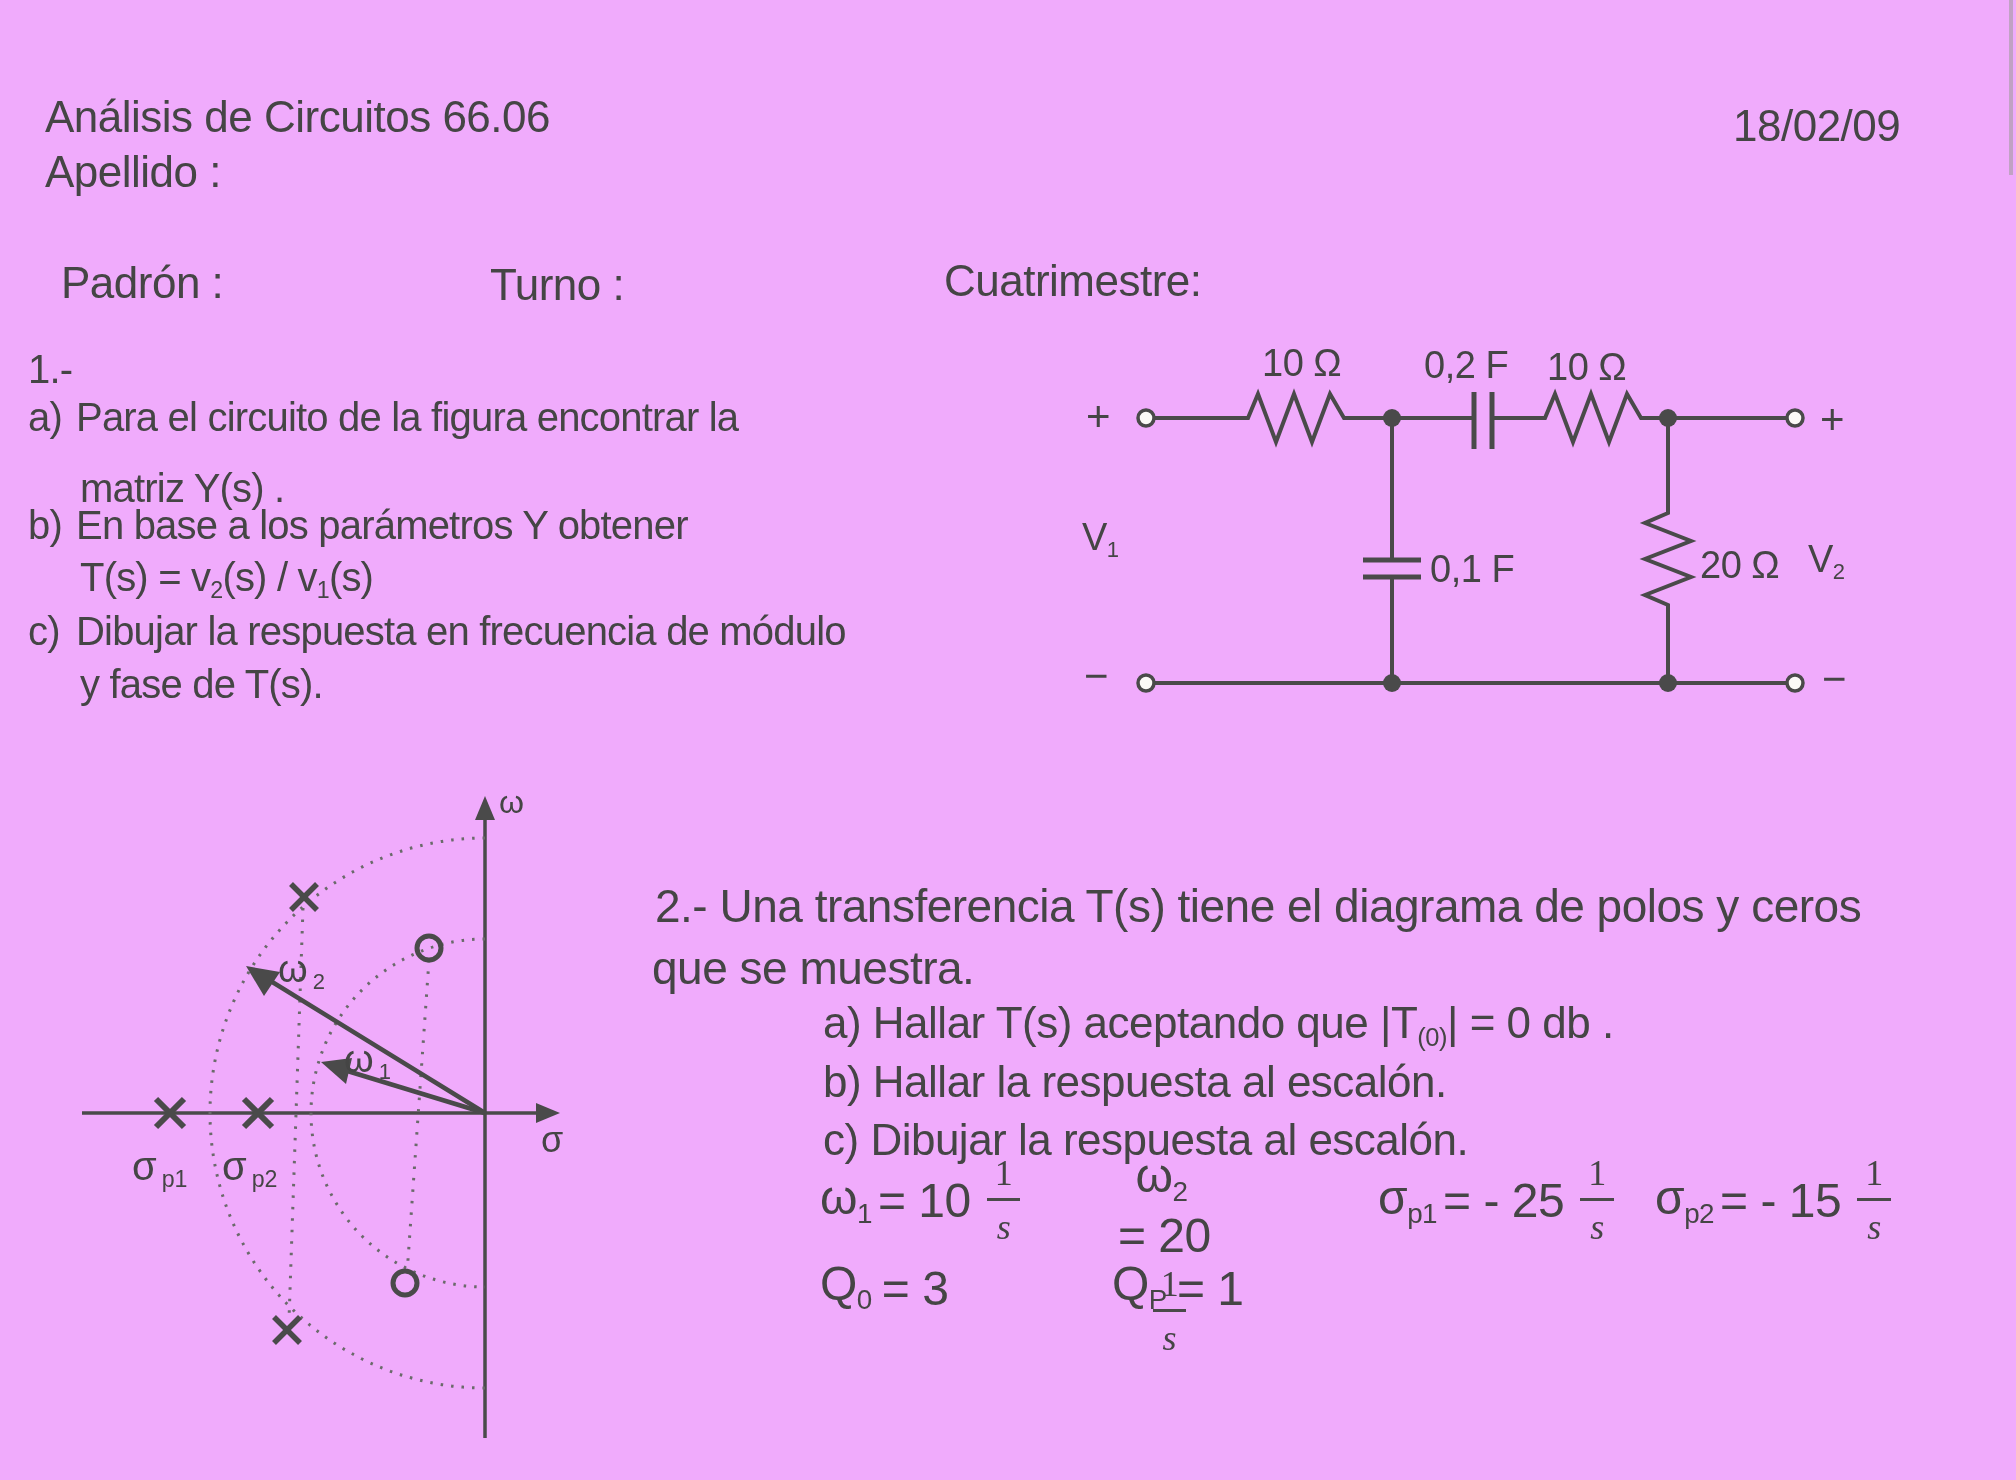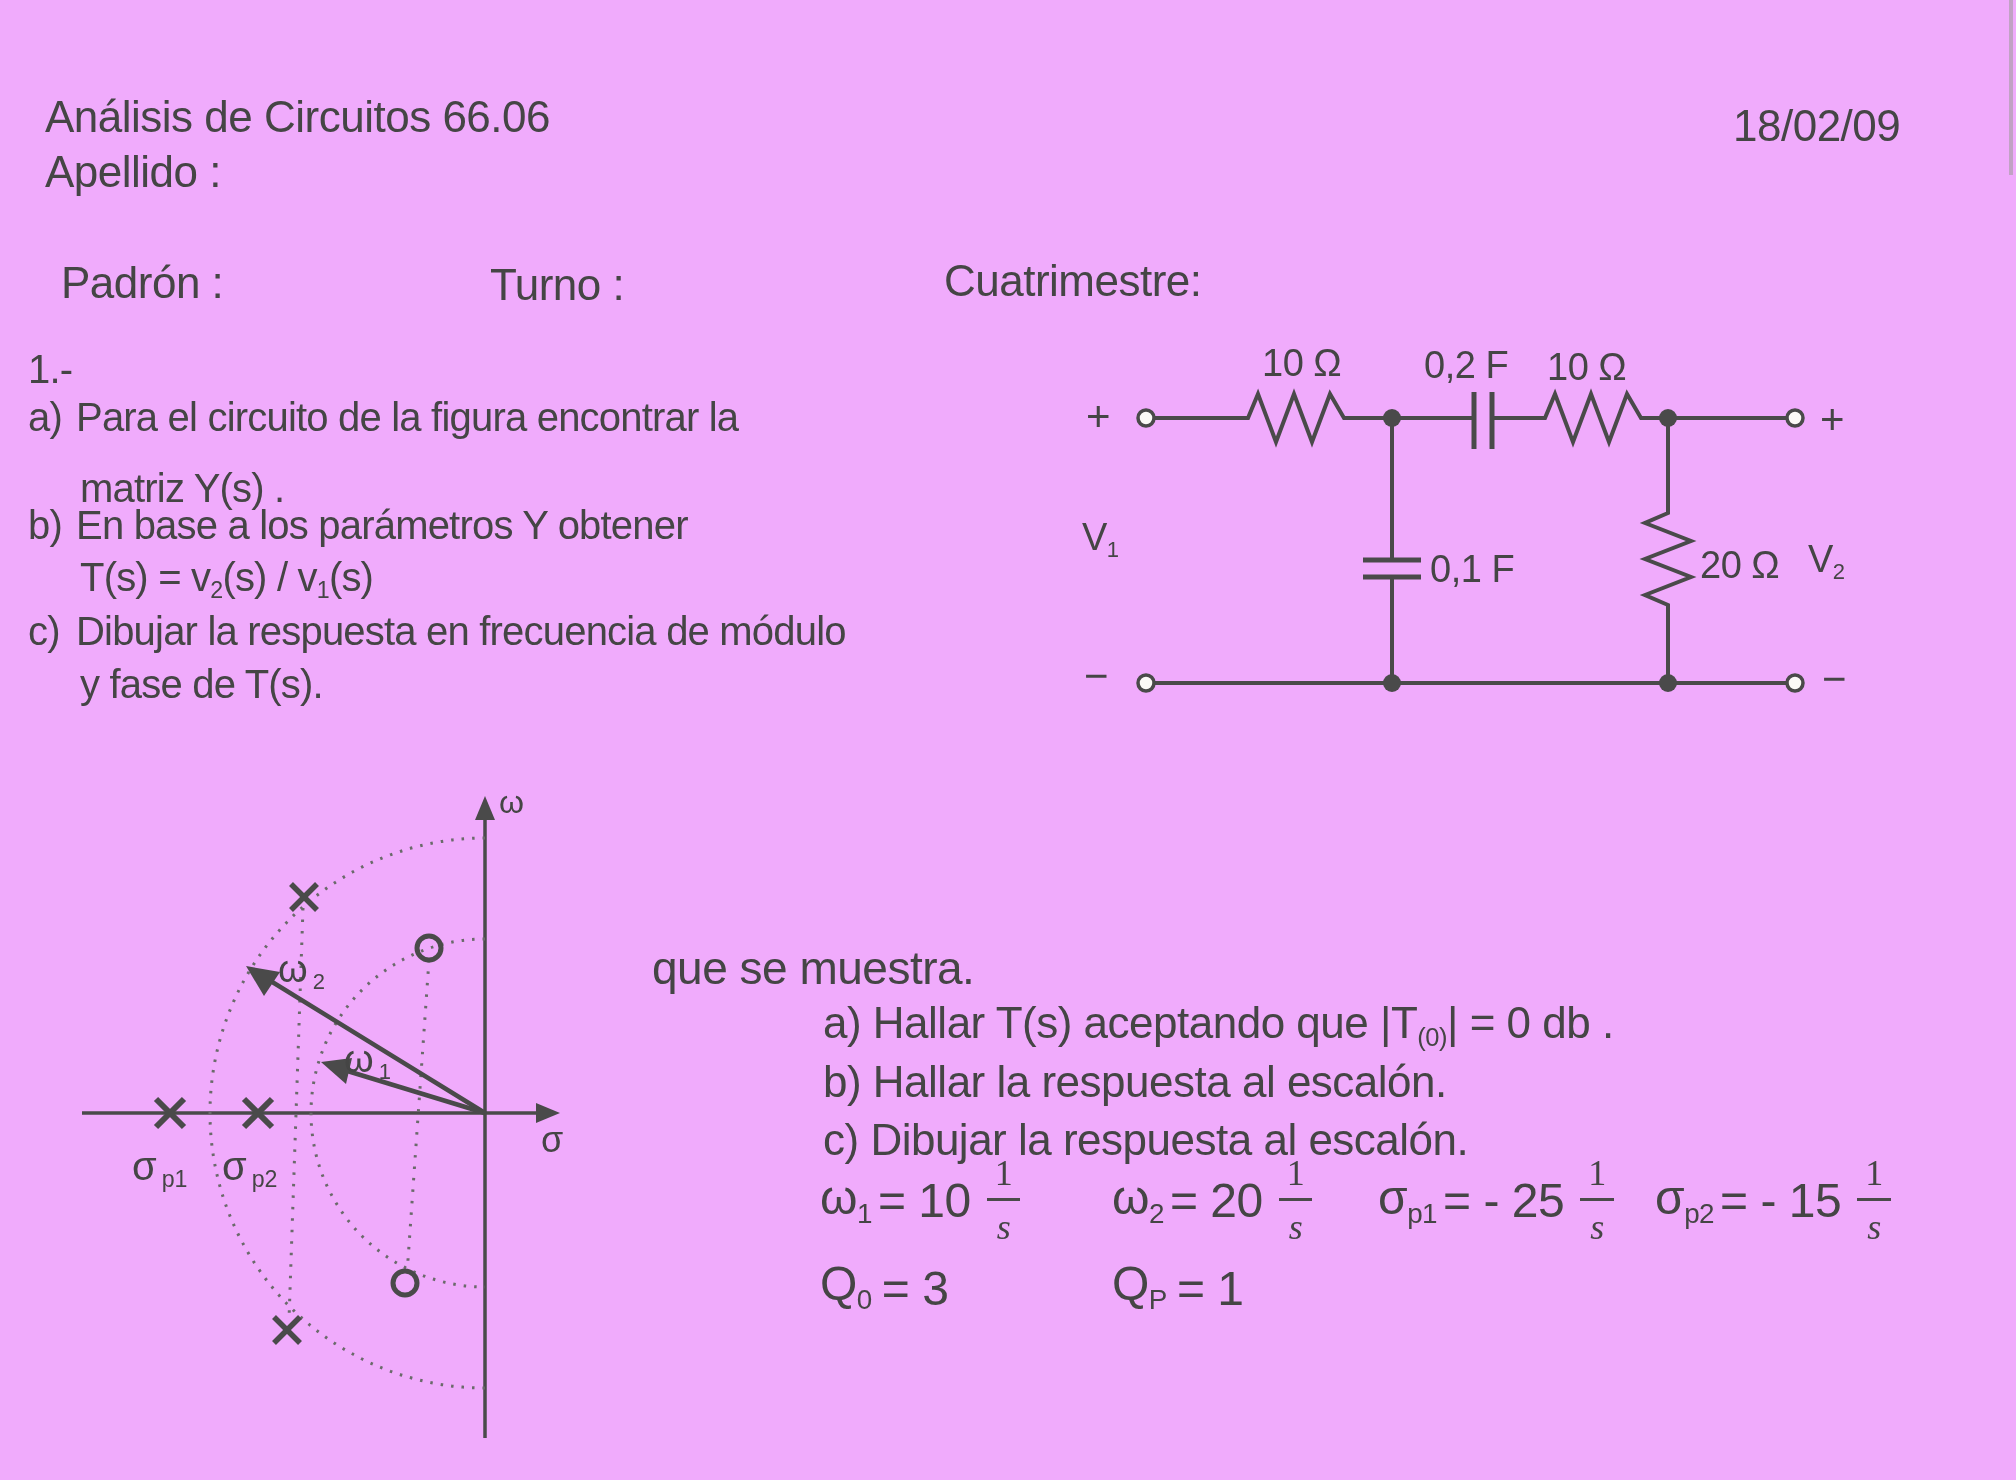--- a/index.html
+++ b/index.html
@@ -137,34 +137,35 @@
   <div class="abs t-sign" style="left:1084px;top:655px;">−</div>
   <div class="abs t-sign" style="left:1822px;top:658px;">−</div>
 
   <div class="abs" style="left:499px;top:786px;font-size:32px;">ω</div>
   <div class="abs" style="left:541px;top:1122px;font-size:36px;">σ</div>
   <div class="abs" style="left:132px;top:1146px;font-size:40px;"><span>σ</span><span class="sub sub-gap">p1</span></div>
   <div class="abs" style="left:222px;top:1146px;font-size:40px;"><span>σ</span><span class="sub sub-gap">p2</span></div>
   <div class="abs" style="left:278px;top:950px;font-size:38px;"><span>ω</span><span class="sub sub-gap">2</span></div>
   <div class="abs" style="left:344px;top:1040px;font-size:38px;"><span>ω</span><span class="sub sub-gap">1</span></div>
 
+  <div class="abs t-p2" style="left:655px;top:883px;">2.- Una transferencia T(s) tiene el diagrama de polos y ceros</div>
   <div class="abs t-p2" style="left:652px;top:945px;">que se muestra.</div>
   <div class="abs t-item" style="left:823px;top:1001px;"><span>a) Hallar T(s) aceptando que |T</span><span class="sub">(0)</span><span>| = 0 db .</span></div>
   <div class="abs t-item" style="left:823px;top:1060px;">b) Hallar la respuesta al escalón.</div>
   <div class="abs t-item" style="left:823px;top:1118px;">c) Dibujar la respuesta al escalón.</div>
 
   <div class="formula" style="left:820px;align-items:center;">
     <span><span>ω</span><span class="sub">1</span></span>
     <span class="rhs">= 10</span>
     <span class="frac">
         <span class="num" style="display:block;">1</span>
         <span class="den" style="display:block;">s</span>
       </span>
   </div>
-  <div class="formula" style="left:1112px;">
+  <div class="formula" style="left:1112px;flex-direction:column;">
     <span><span>ω</span><span class="sub">2</span></span>
     <span class="rhs">= 20</span>
     <span class="frac">
         <span class="num" style="display:block;">1</span>
         <span class="den" style="display:block;">s</span>
       </span>
   </div>
   <div class="formula" style="left:1378px;">
     <span><span>σ</span><span class="sub">p1</span></span>
     <span class="rhs">= - 25</span>

